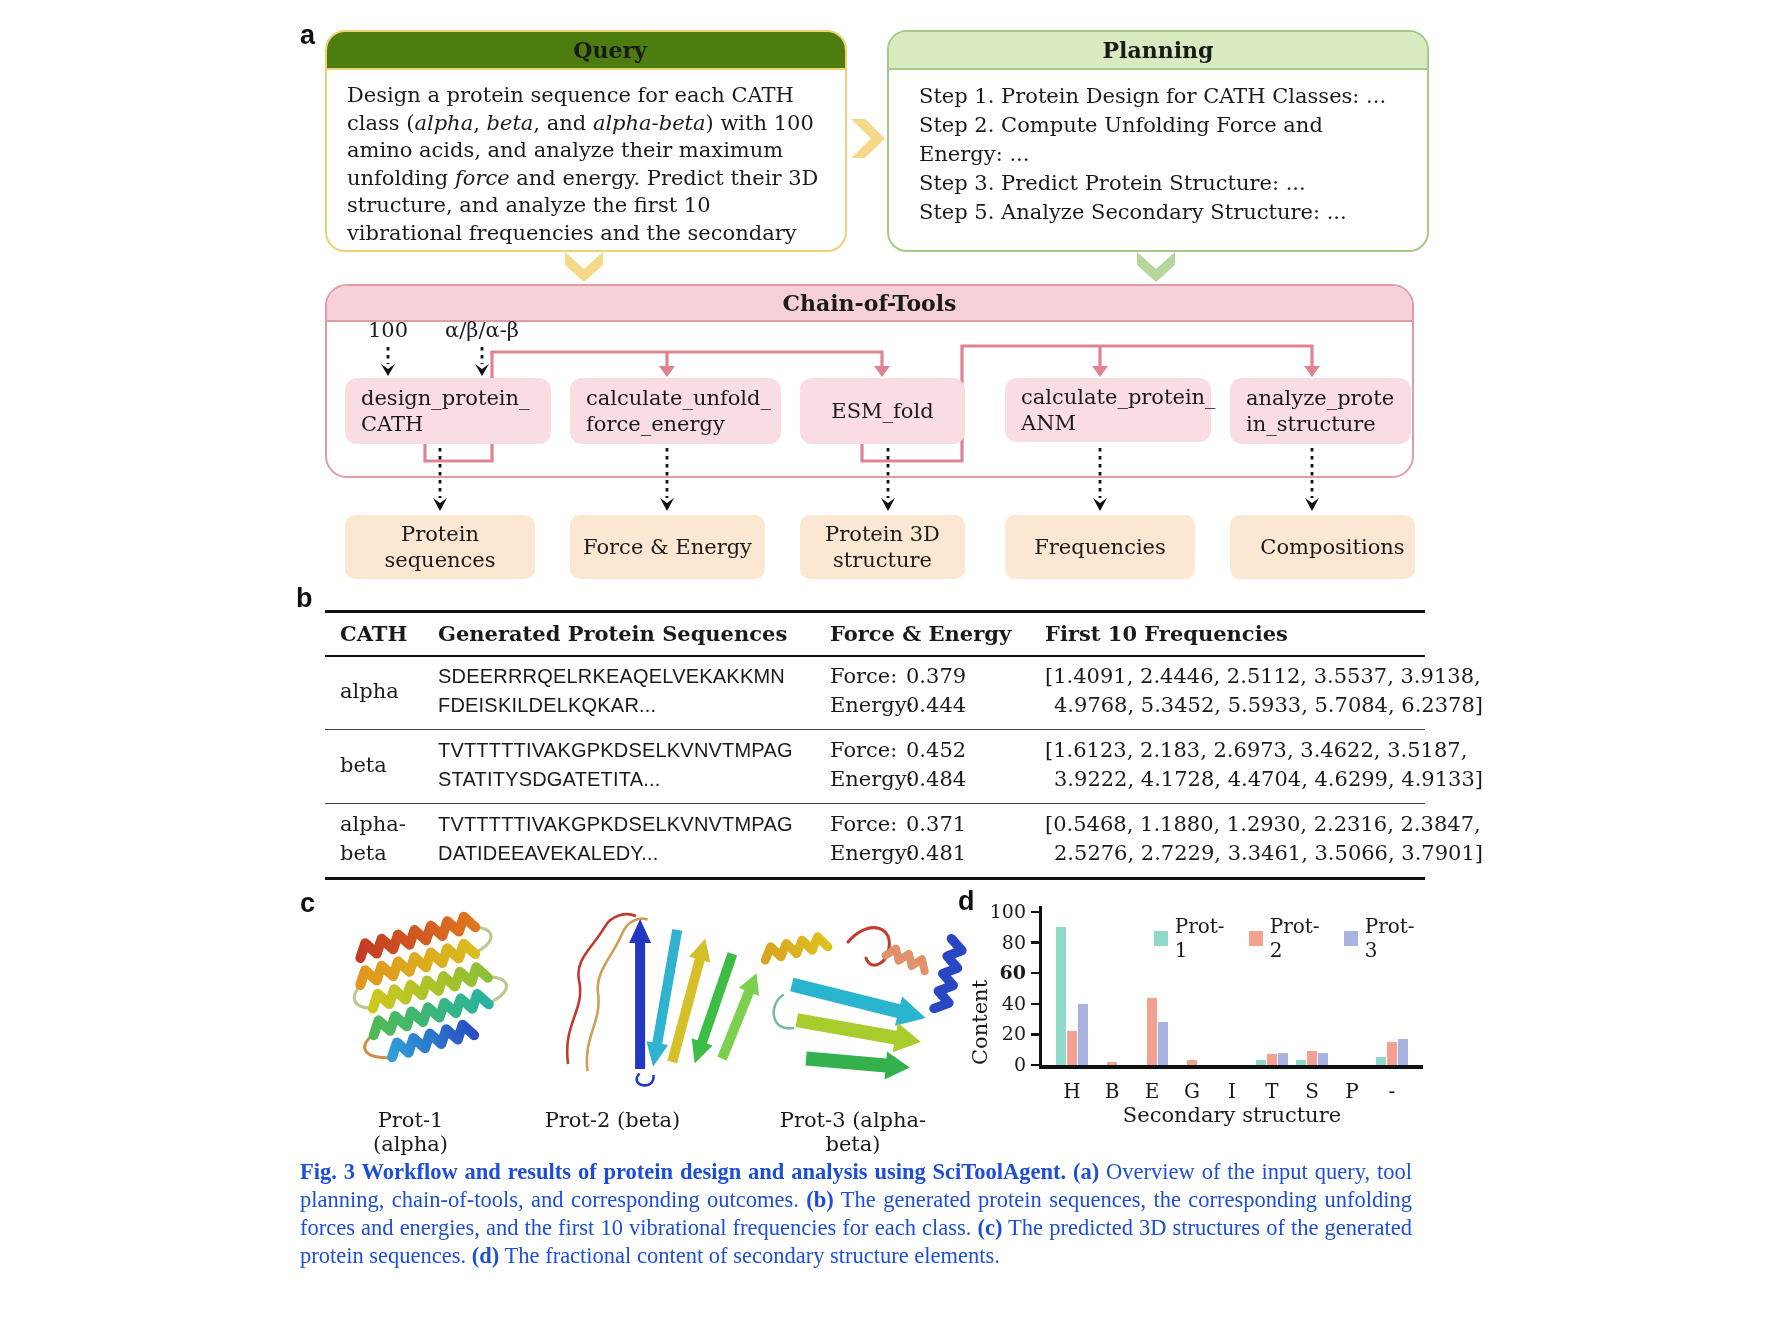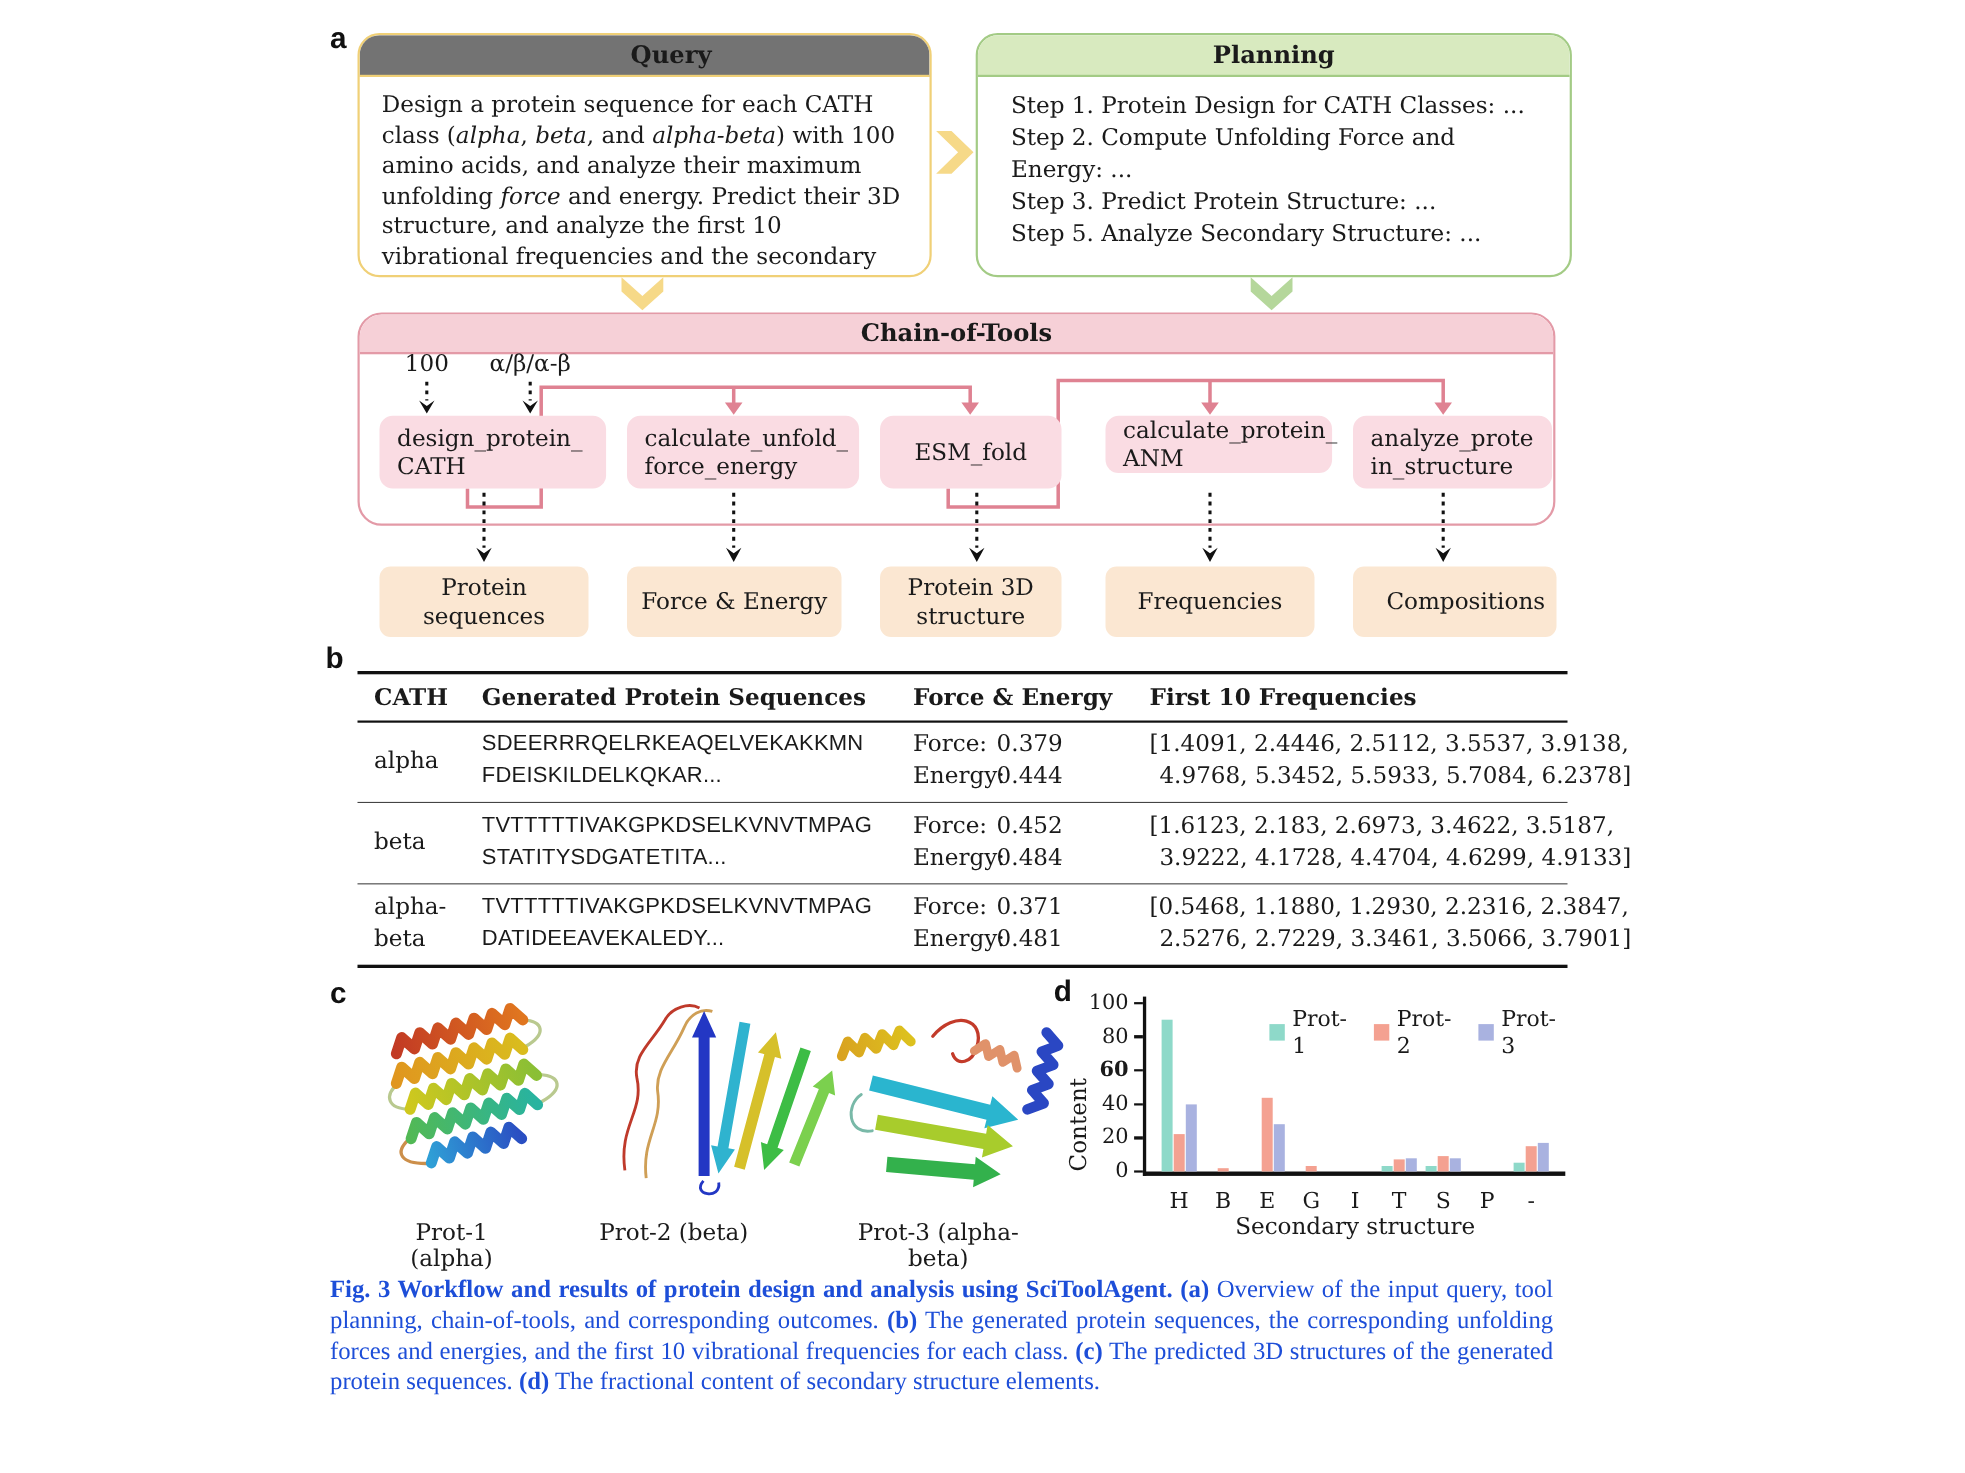--- a/index.html
+++ b/index.html
@@ -27,21 +27,21 @@
   svg{display:block;}
 </style>
 </head>
 <body>
 
 <div id="page">
 
   <div class="abs panel-label" style="left:300px;top:20px;">a</div>
 
   <div class="abs roundbox" style="left:325px;top:30px;width:518px;height:218px;border-color:#f0d077;">
-    <div class="boxhead" style="background:#737373;border-color:#f0d077;padding-left:48px;">
+    <div class="boxhead" style="background:#4d7c0f;border-color:#f0d077;padding-left:48px;">
       <span>Query</span>
     </div>
     <div class="boxbody"><span>Design a protein sequence for each CATH class (</span><span class="i">alpha</span><span>, </span><span class="i">beta</span><span>, and </span><span class="i">alpha-beta</span><span>) with 100 amino acids, and analyze their maximum unfolding </span><span class="i">force</span><span> and energy. Predict their 3D structure, and analyze the first 10 vibrational frequencies and the secondary structure contents.</span></div>
   </div>
 
   <div class="abs roundbox" style="left:887px;top:30px;width:538px;height:218px;border-color:#a3cb85;">
     <div class="boxhead" style="background:#d8eabf;border-color:#a3cb85;">
       <span>Planning</span>
     </div>
     <div class="boxbody" style="padding-left:30px;line-height:29px;">
@@ -104,21 +104,21 @@
     <span>design_protein_</span>
     <span>CATH</span>
   </div>
   <div class="abs toolbox" style="left:570px;top:378px;width:195px;height:66px;">
     <span>calculate_unfold_</span>
     <span>force_energy</span>
   </div>
   <div class="abs toolbox center" style="left:800px;top:378px;width:165px;height:66px;">
     <span>ESM_fold</span>
   </div>
-  <div class="abs toolbox" style="left:1005px;top:378px;width:190px;height:52px;">
+  <div class="abs toolbox" style="left:1005px;top:378px;width:190px;height:64px;">
     <span>calculate_protein_</span>
     <span>ANM</span>
   </div>
   <div class="abs toolbox" style="left:1230px;top:378px;width:165px;height:66px;">
     <span>analyze_prote</span>
     <span>in_structure</span>
   </div>
 
   <div class="abs outbox" style="left:345px;top:515px;width:190px;height:64px;">
     <span>Protein</span>

